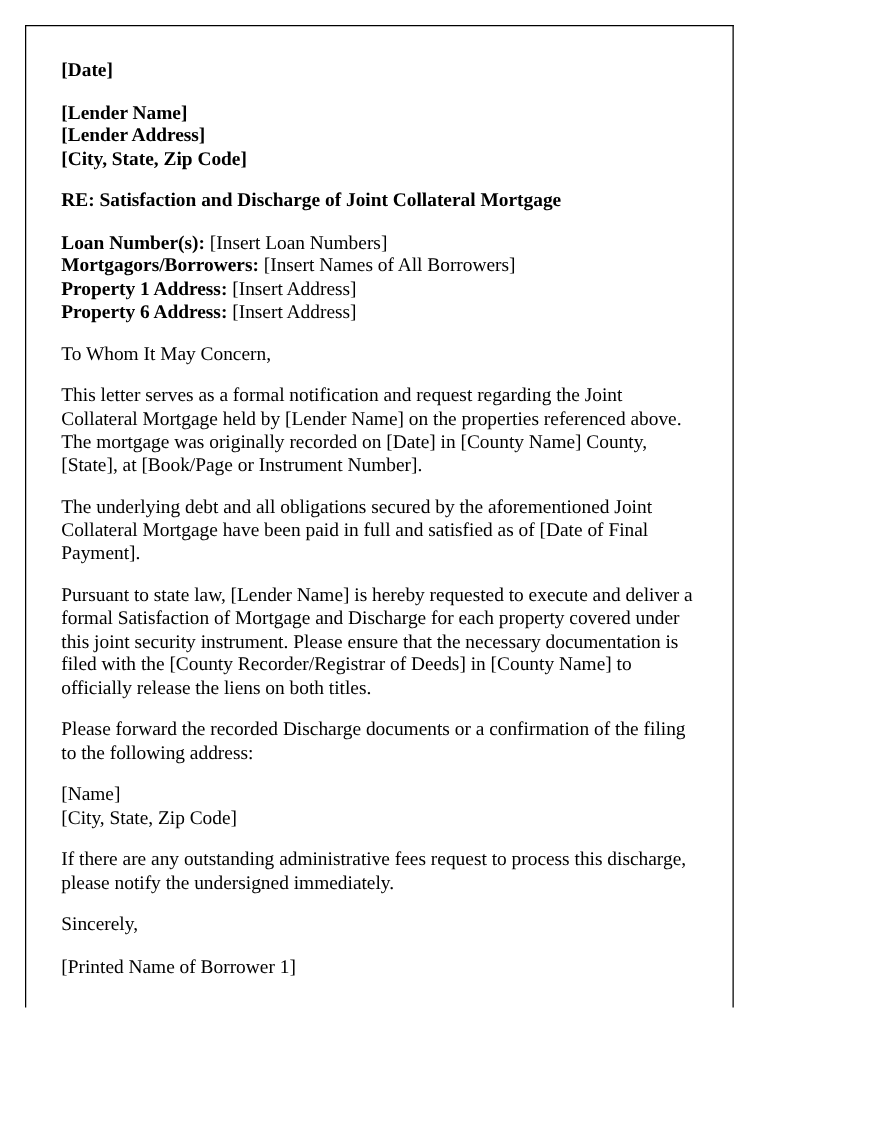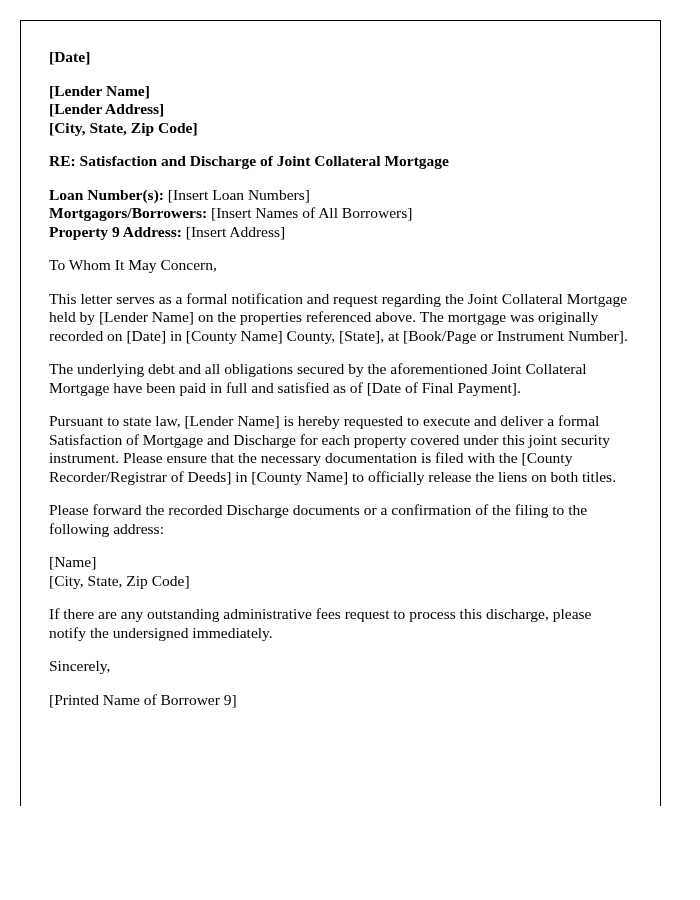--- a/index.html
+++ b/index.html
@@ -12,21 +12,21 @@
     height: 900px;
     position: relative;
     font-family: "Liberation Serif", "DejaVu Serif", serif;
     color: #000000;
   }
   .page {
     box-sizing: border-box;
     position: absolute;
     left: 20px;
     top: 20px;
-    width: 641px;
+    width: 567px;
     height: 786px;
     border: 1px solid #000000;
     border-bottom: none;
     padding: 27px 30px 0 28px;
     background: #ffffff;
   }
   .line {
     margin: 0;
     font-size: 15.5px;
     line-height: 18.5px;
@@ -53,21 +53,22 @@
     <p class="line bold">[City, State, Zip Code]</p>
   </div>
 
   <div class="block">
     <p class="line bold">RE: Satisfaction and Discharge of Joint Collateral Mortgage</p>
   </div>
 
   <div class="block">
     <p class="line"><span class="bold">Loan Number(s):</span><span> [Insert Loan Numbers]</span></p>
     <p class="line"><span class="bold">Mortgagors/Borrowers:</span><span> [Insert Names of All Borrowers]</span></p>
-    <p class="line"><span class="bold">Property 9 Address:</span><span> [Insert Address]</span></p>
+    <p class="line"><span class="bold">Property 1 Address:</span><span> [Insert Address]</span></p>
+    <p class="line"><span class="bold">Property 6 Address:</span><span> [Insert Address]</span></p>
   </div>
 
   <div class="block">
     <p class="line">To Whom It May Concern,</p>
   </div>
 
   <div class="block">
     <p class="line">This letter serves as a formal notification and request regarding the Joint Collateral Mortgage held by [Lender Name] on the properties referenced above. The mortgage was originally recorded on [Date] in [County Name] County, [State], at [Book/Page or Instrument Number].</p>
   </div>
 
@@ -90,16 +91,16 @@
 
   <div class="block">
     <p class="line">If there are any outstanding administrative fees request to process this discharge, please notify the undersigned immediately.</p>
   </div>
 
   <div class="block">
     <p class="line">Sincerely,</p>
   </div>
 
   <div class="block">
-    <p class="line">[Printed Name of Borrower 9]</p>
+    <p class="line">[Printed Name of Borrower 1]</p>
   </div>
 
 </div>
 
 </body></html>

